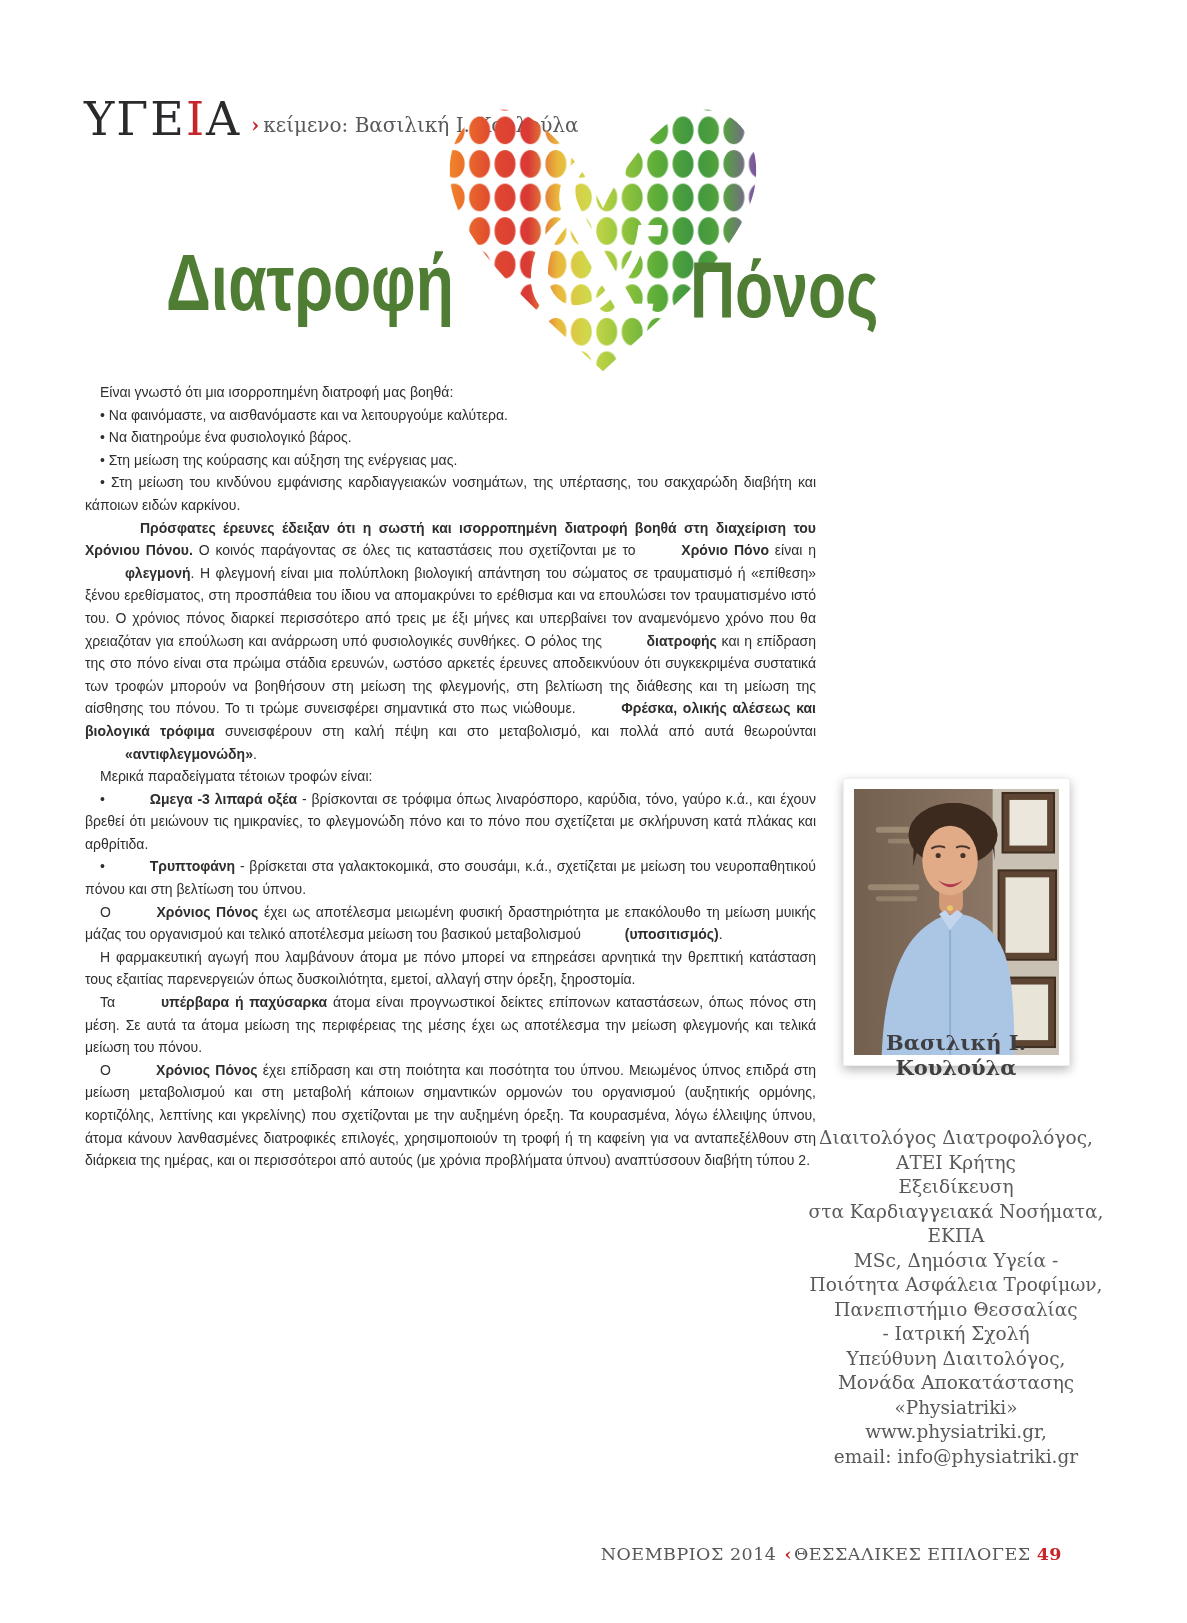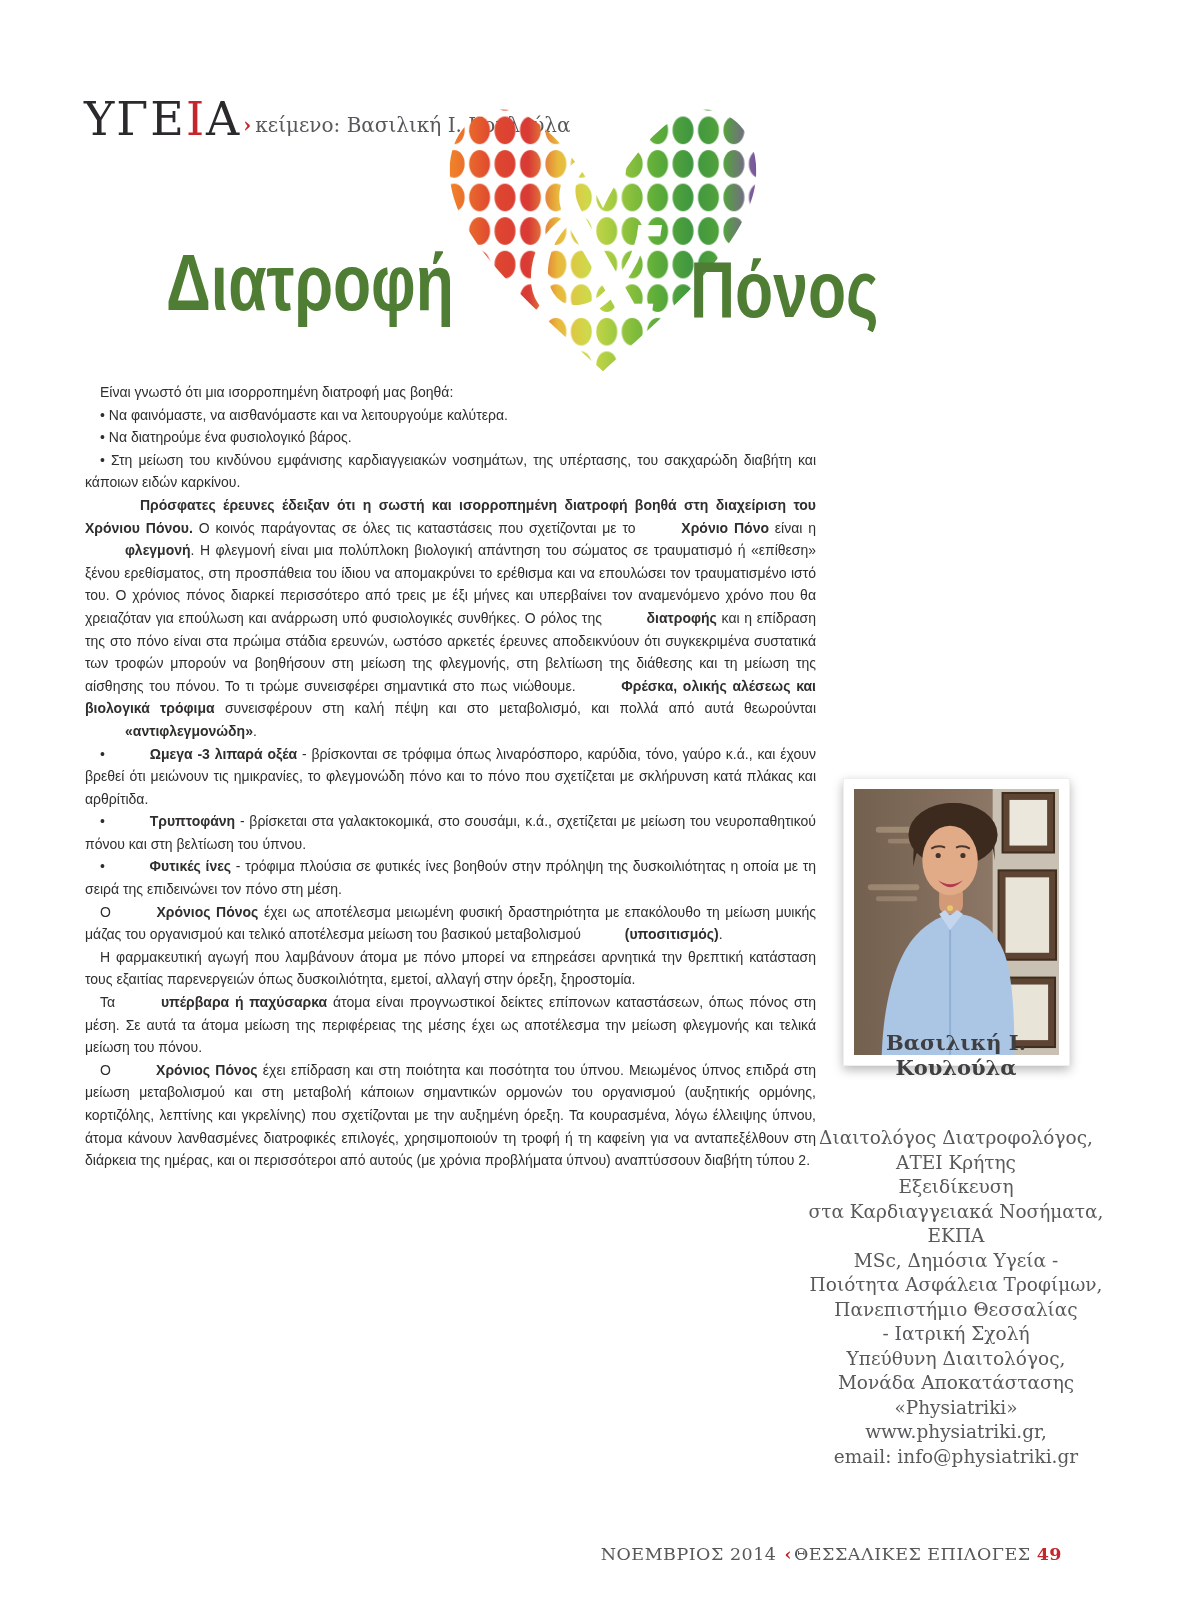--- a/index.html
+++ b/index.html
@@ -1,20 +1,20 @@
 <!DOCTYPE html>
 <html><head>
 <meta charset="utf-8">
 <style>
   html,body{margin:0;padding:0;background:#ffffff;}
   .page{position:relative;width:1187px;height:1623px;background:#ffffff;overflow:hidden;
         font-family:"Liberation Sans",sans-serif;}
 
   
-  .mast{position:absolute;left:84px;top:96px;display:flex;align-items:flex-end;gap:2px;}
+  .mast{position:absolute;left:84px;top:96px;display:flex;align-items:flex-end;gap:10px;}
   .brand{font-family:"DejaVu Serif",serif;font-size:46px;line-height:1;color:#2b292c;letter-spacing:2px;}
   .brand .accent{color:#c5262c;}
   .byline{font-family:"DejaVu Serif",serif;font-size:20px;color:#57585b;padding-bottom:5px;}
   .byline .arrow{color:#c5262c;font-weight:bold;margin-right:4px;}
 
   
   .heart{position:absolute;left:416px;top:80px;width:374px;height:306px;}
   .heart svg{display:block;width:100%;height:100%;}
 
   
@@ -93,25 +93,26 @@
     </svg>
   </div>
 
   <h1 class="big-title title-left">Διατροφή</h1>
   <h1 class="big-title title-right">Πόνος</h1>
 
   <main class="article" id="article">
       <p><span>Είναι γνωστό ότι μια ισορροπημένη διατροφή μας βοηθά:</span></p>
       <p><span>• Να φαινόμαστε, να αισθανόμαστε και να λειτουργούμε καλύτερα.</span></p>
       <p><span>• Να διατηρούμε ένα φυσιολογικό βάρος.</span></p>
+      <p><span>• Στη μείωση της κούρασης και αύξηση της ενέργειας μας.</span></p>
       <p><span>• Στη μείωση του κινδύνου εμφάνισης καρδιαγγειακών νοσημάτων, της υπέρτασης, του σακχαρώδη διαβήτη και κάποιων ειδών καρκίνου.</span></p>
       <p><strong>Πρόσφατες έρευνες έδειξαν ότι η σωστή και ισορροπημένη διατροφή βοηθά στη διαχείριση του Χρόνιου Πόνου.</strong><span> Ο κοινός παράγοντας σε όλες τις καταστάσεις που σχετίζονται με το </span><strong>Χρόνιο Πόνο</strong><span> είναι η </span><strong>φλεγμονή</strong><span>. Η φλεγμονή είναι μια πολύπλοκη βιολογική απάντηση του σώματος σε τραυματισμό ή «επίθεση» ξένου ερεθίσματος, στη προσπάθεια του ίδιου να απομακρύνει το ερέθισμα και να επουλώσει τον τραυματισμένο ιστό του. Ο χρόνιος πόνος διαρκεί περισσότερο από τρεις με έξι μήνες και υπερβαίνει τον αναμενόμενο χρόνο που θα χρειαζόταν για επούλωση και ανάρρωση υπό φυσιολογικές συνθήκες. Ο ρόλος της </span><strong>διατροφής</strong><span> και η επίδραση της στο πόνο είναι στα πρώιμα στάδια ερευνών, ωστόσο αρκετές έρευνες αποδεικνύουν ότι συγκεκριμένα συστατικά των τροφών μπορούν να βοηθήσουν στη μείωση της φλεγμονής, στη βελτίωση της διάθεσης και τη μείωση της αίσθησης του πόνου. Το τι τρώμε συνεισφέρει σημαντικά στο πως νιώθουμε. </span><strong>Φρέσκα, ολικής αλέσεως και βιολογικά τρόφιμα</strong><span> συνεισφέρουν στη καλή πέψη και στο μεταβολισμό, και πολλά από αυτά θεωρούνται </span><strong>«αντιφλεγμονώδη»</strong><span>.</span></p>
+      <p><span>Μερικά παραδείγματα τέτοιων τροφών είναι:</span></p>
       <p><span>• </span><strong>Ωμεγα -3 λιπαρά οξέα</strong><span> - βρίσκονται σε τρόφιμα όπως λιναρόσπορο, καρύδια, τόνο, γαύρο κ.ά., και έχουν βρεθεί ότι μειώνουν τις ημικρανίες, το φλεγμονώδη πόνο και το πόνο που σχετίζεται με σκλήρυνση κατά πλάκας και αρθρίτιδα.</span></p>
       <p><span>• </span><strong>Τρυπτοφάνη</strong><span> - βρίσκεται στα γαλακτοκομικά, στο σουσάμι, κ.ά., σχετίζεται με μείωση του νευροπαθητικού πόνου και στη βελτίωση του ύπνου.</span></p>
-      <p><span>• </span><strong>Φυτικές ίνες</strong><span> - τρόφιμα πλούσια σε φυτικές ίνες βοηθούν στην πρόληψη της δυσκοιλιότητας η οποία με τη σειρά της επιδεινώνει τον πόνο στη μέση.</span></p>
       <p><span>Ο </span><strong>Χρόνιος Πόνος</strong><span> έχει ως αποτέλεσμα μειωμένη φυσική δραστηριότητα με επακόλουθο τη μείωση μυικής μάζας του οργανισμού και τελικό αποτέλεσμα μείωση του βασικού μεταβολισμού </span><strong>(υποσιτισμός)</strong><span>.</span></p>
       <p><span>Η φαρμακευτική αγωγή που λαμβάνουν άτομα με πόνο μπορεί να επηρεάσει αρνητικά την θρεπτική κατάσταση τους εξαιτίας παρενεργειών όπως δυσκοιλιότητα, εμετοί, αλλαγή στην όρεξη, ξηροστομία.</span></p>
       <p><span>Τα </span><strong>υπέρβαρα ή παχύσαρκα</strong><span> άτομα είναι προγνωστικοί δείκτες επίπονων καταστάσεων, όπως πόνος στη μέση. Σε αυτά τα άτομα μείωση της περιφέρειας της μέσης έχει ως αποτέλεσμα την μείωση φλεγμονής και τελικά μείωση του πόνου.</span></p>
       <p><span>Ο </span><strong>Χρόνιος Πόνος</strong><span> έχει επίδραση και στη ποιότητα και ποσότητα του ύπνου. Μειωμένος ύπνος επιδρά στη μείωση μεταβολισμού και στη μεταβολή κάποιων σημαντικών ορμονών του οργανισμού (αυξητικής ορμόνης, κορτιζόλης, λεπτίνης και γκρελίνης) που σχετίζονται με την αυξημένη όρεξη. Τα κουρασμένα, λόγω έλλειψης ύπνου, άτομα κάνουν λανθασμένες διατροφικές επιλογές, χρησιμοποιούν τη τροφή ή τη καφείνη για να ανταπεξέλθουν στη διάρκεια της ημέρας, και οι περισσότεροι από αυτούς (με χρόνια προβλήματα ύπνου) αναπτύσσουν διαβήτη τύπου 2.</span></p>
     </main>
 
   <figure class="photo-frame">
     <svg viewBox="0 0 207 268" preserveAspectRatio="none">
       <defs>
         <linearGradient id="wall" x1="0" y1="0" x2="1" y2="0">

